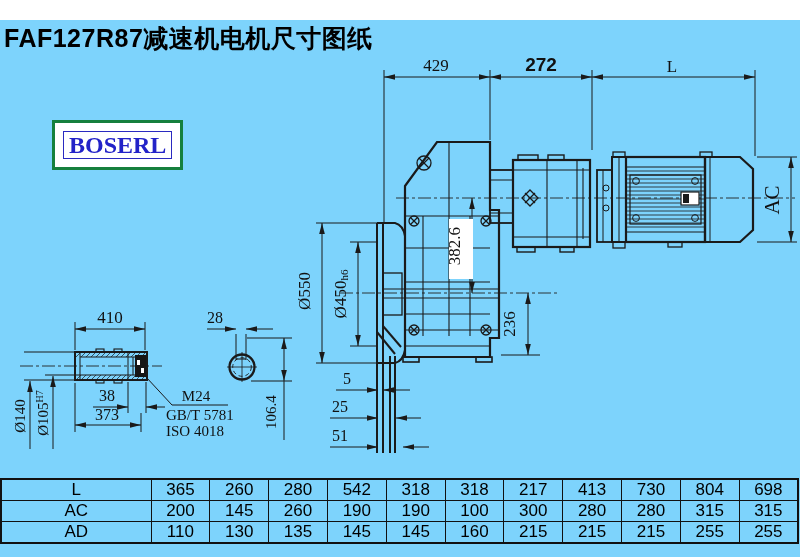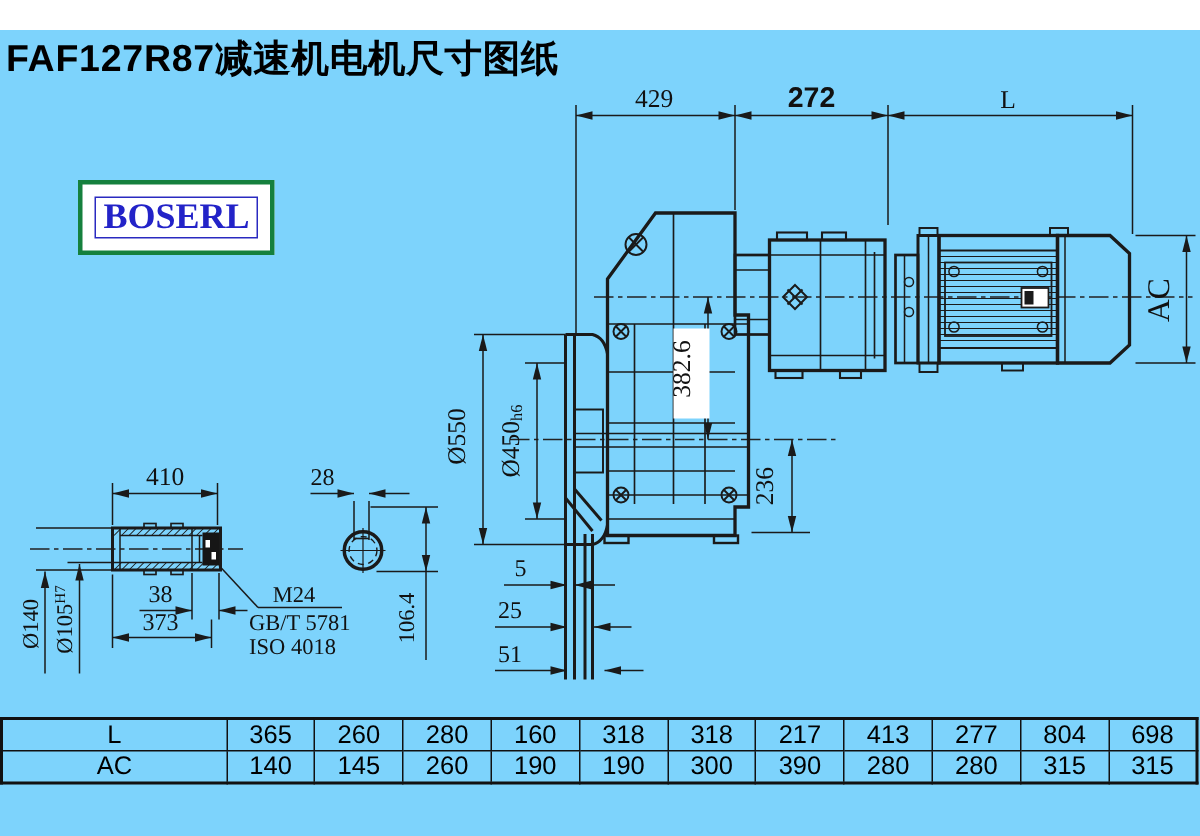--- a/index.html
+++ b/index.html
@@ -312,38 +312,52 @@
         <col>
         <col>
         <col>
     </colgroup>
     <tbody>
     <tr class="data-row">
       <td class="cell">L</td>
       <td class="cell">365</td>
       <td class="cell">260</td>
       <td class="cell">280</td>
-      <td class="cell">160</td>
+      <td class="cell">542</td>
       <td class="cell">318</td>
       <td class="cell">318</td>
       <td class="cell">217</td>
       <td class="cell">413</td>
-      <td class="cell">277</td>
+      <td class="cell">730</td>
       <td class="cell">804</td>
       <td class="cell">698</td>
     </tr>
     <tr class="data-row">
       <td class="cell">AC</td>
-      <td class="cell">140</td>
+      <td class="cell">200</td>
       <td class="cell">145</td>
       <td class="cell">260</td>
       <td class="cell">190</td>
       <td class="cell">190</td>
+      <td class="cell">100</td>
       <td class="cell">300</td>
-      <td class="cell">390</td>
       <td class="cell">280</td>
       <td class="cell">280</td>
       <td class="cell">315</td>
       <td class="cell">315</td>
     </tr>
+    <tr class="data-row">
+      <td class="cell">AD</td>
+      <td class="cell">110</td>
+      <td class="cell">130</td>
+      <td class="cell">135</td>
+      <td class="cell">145</td>
+      <td class="cell">145</td>
+      <td class="cell">160</td>
+      <td class="cell">215</td>
+      <td class="cell">215</td>
+      <td class="cell">215</td>
+      <td class="cell">255</td>
+      <td class="cell">255</td>
+    </tr>
   </tbody>
     </table>
 </div>
 
 </body></html>

